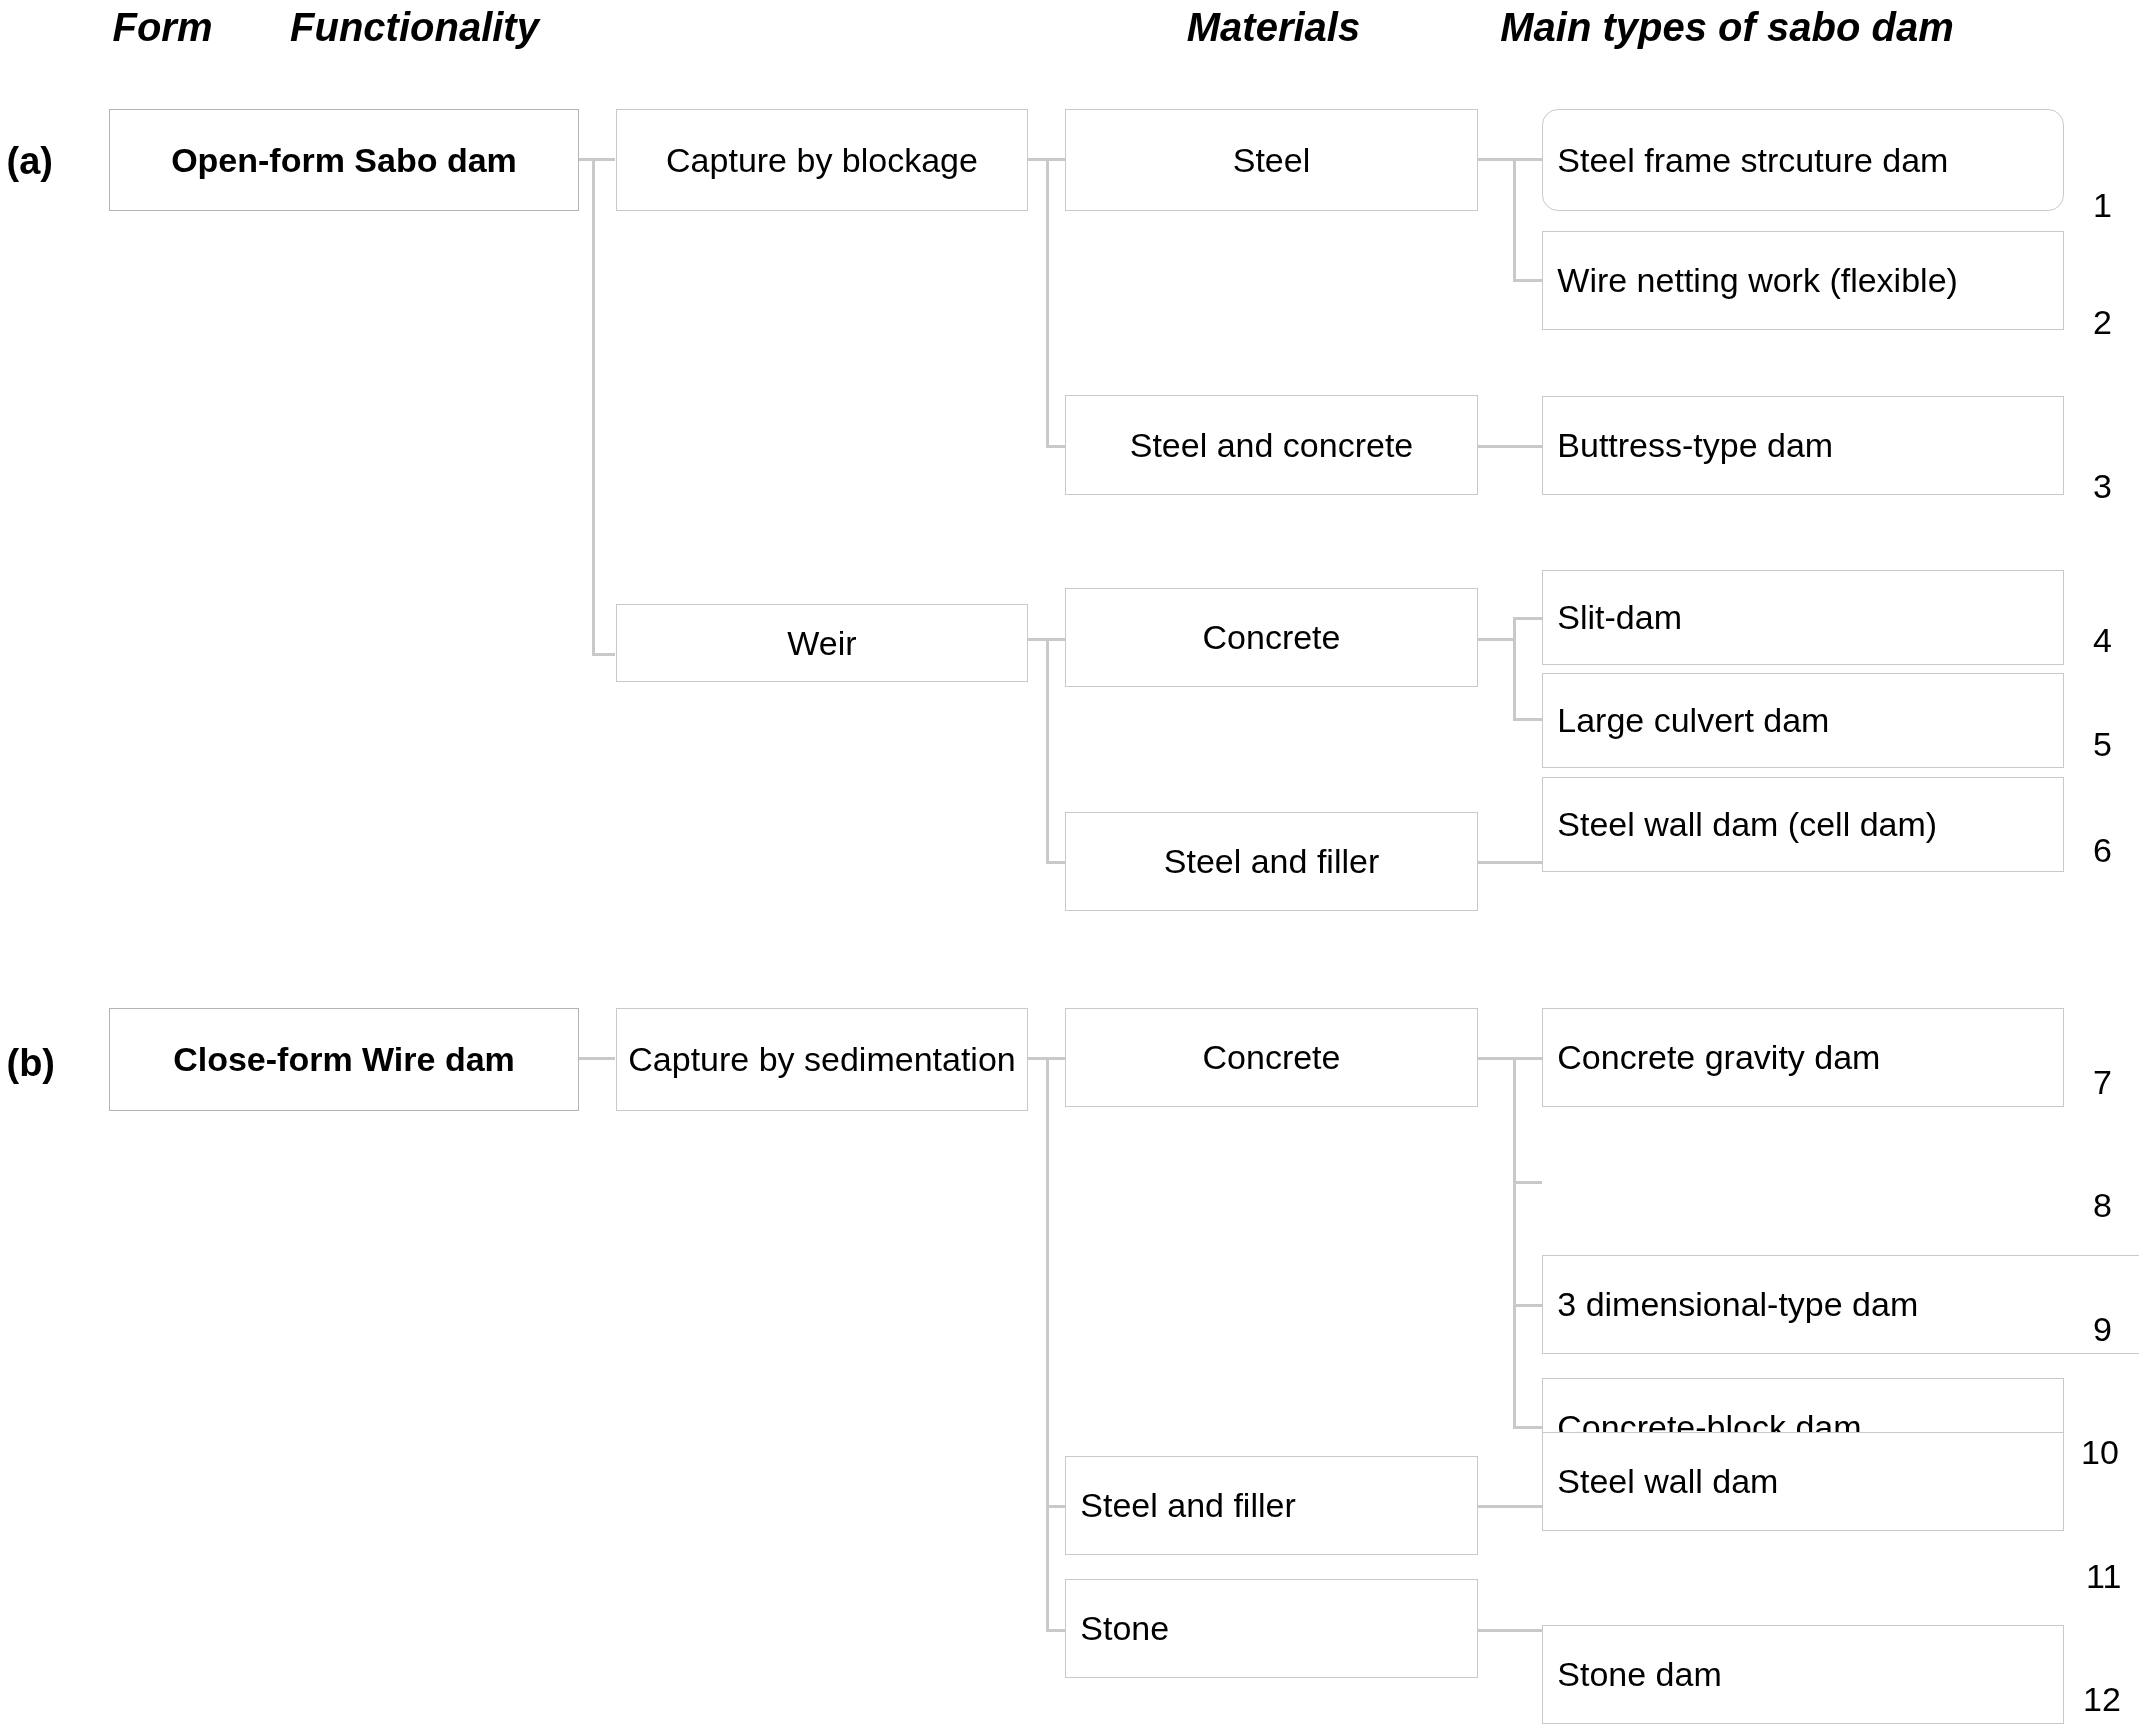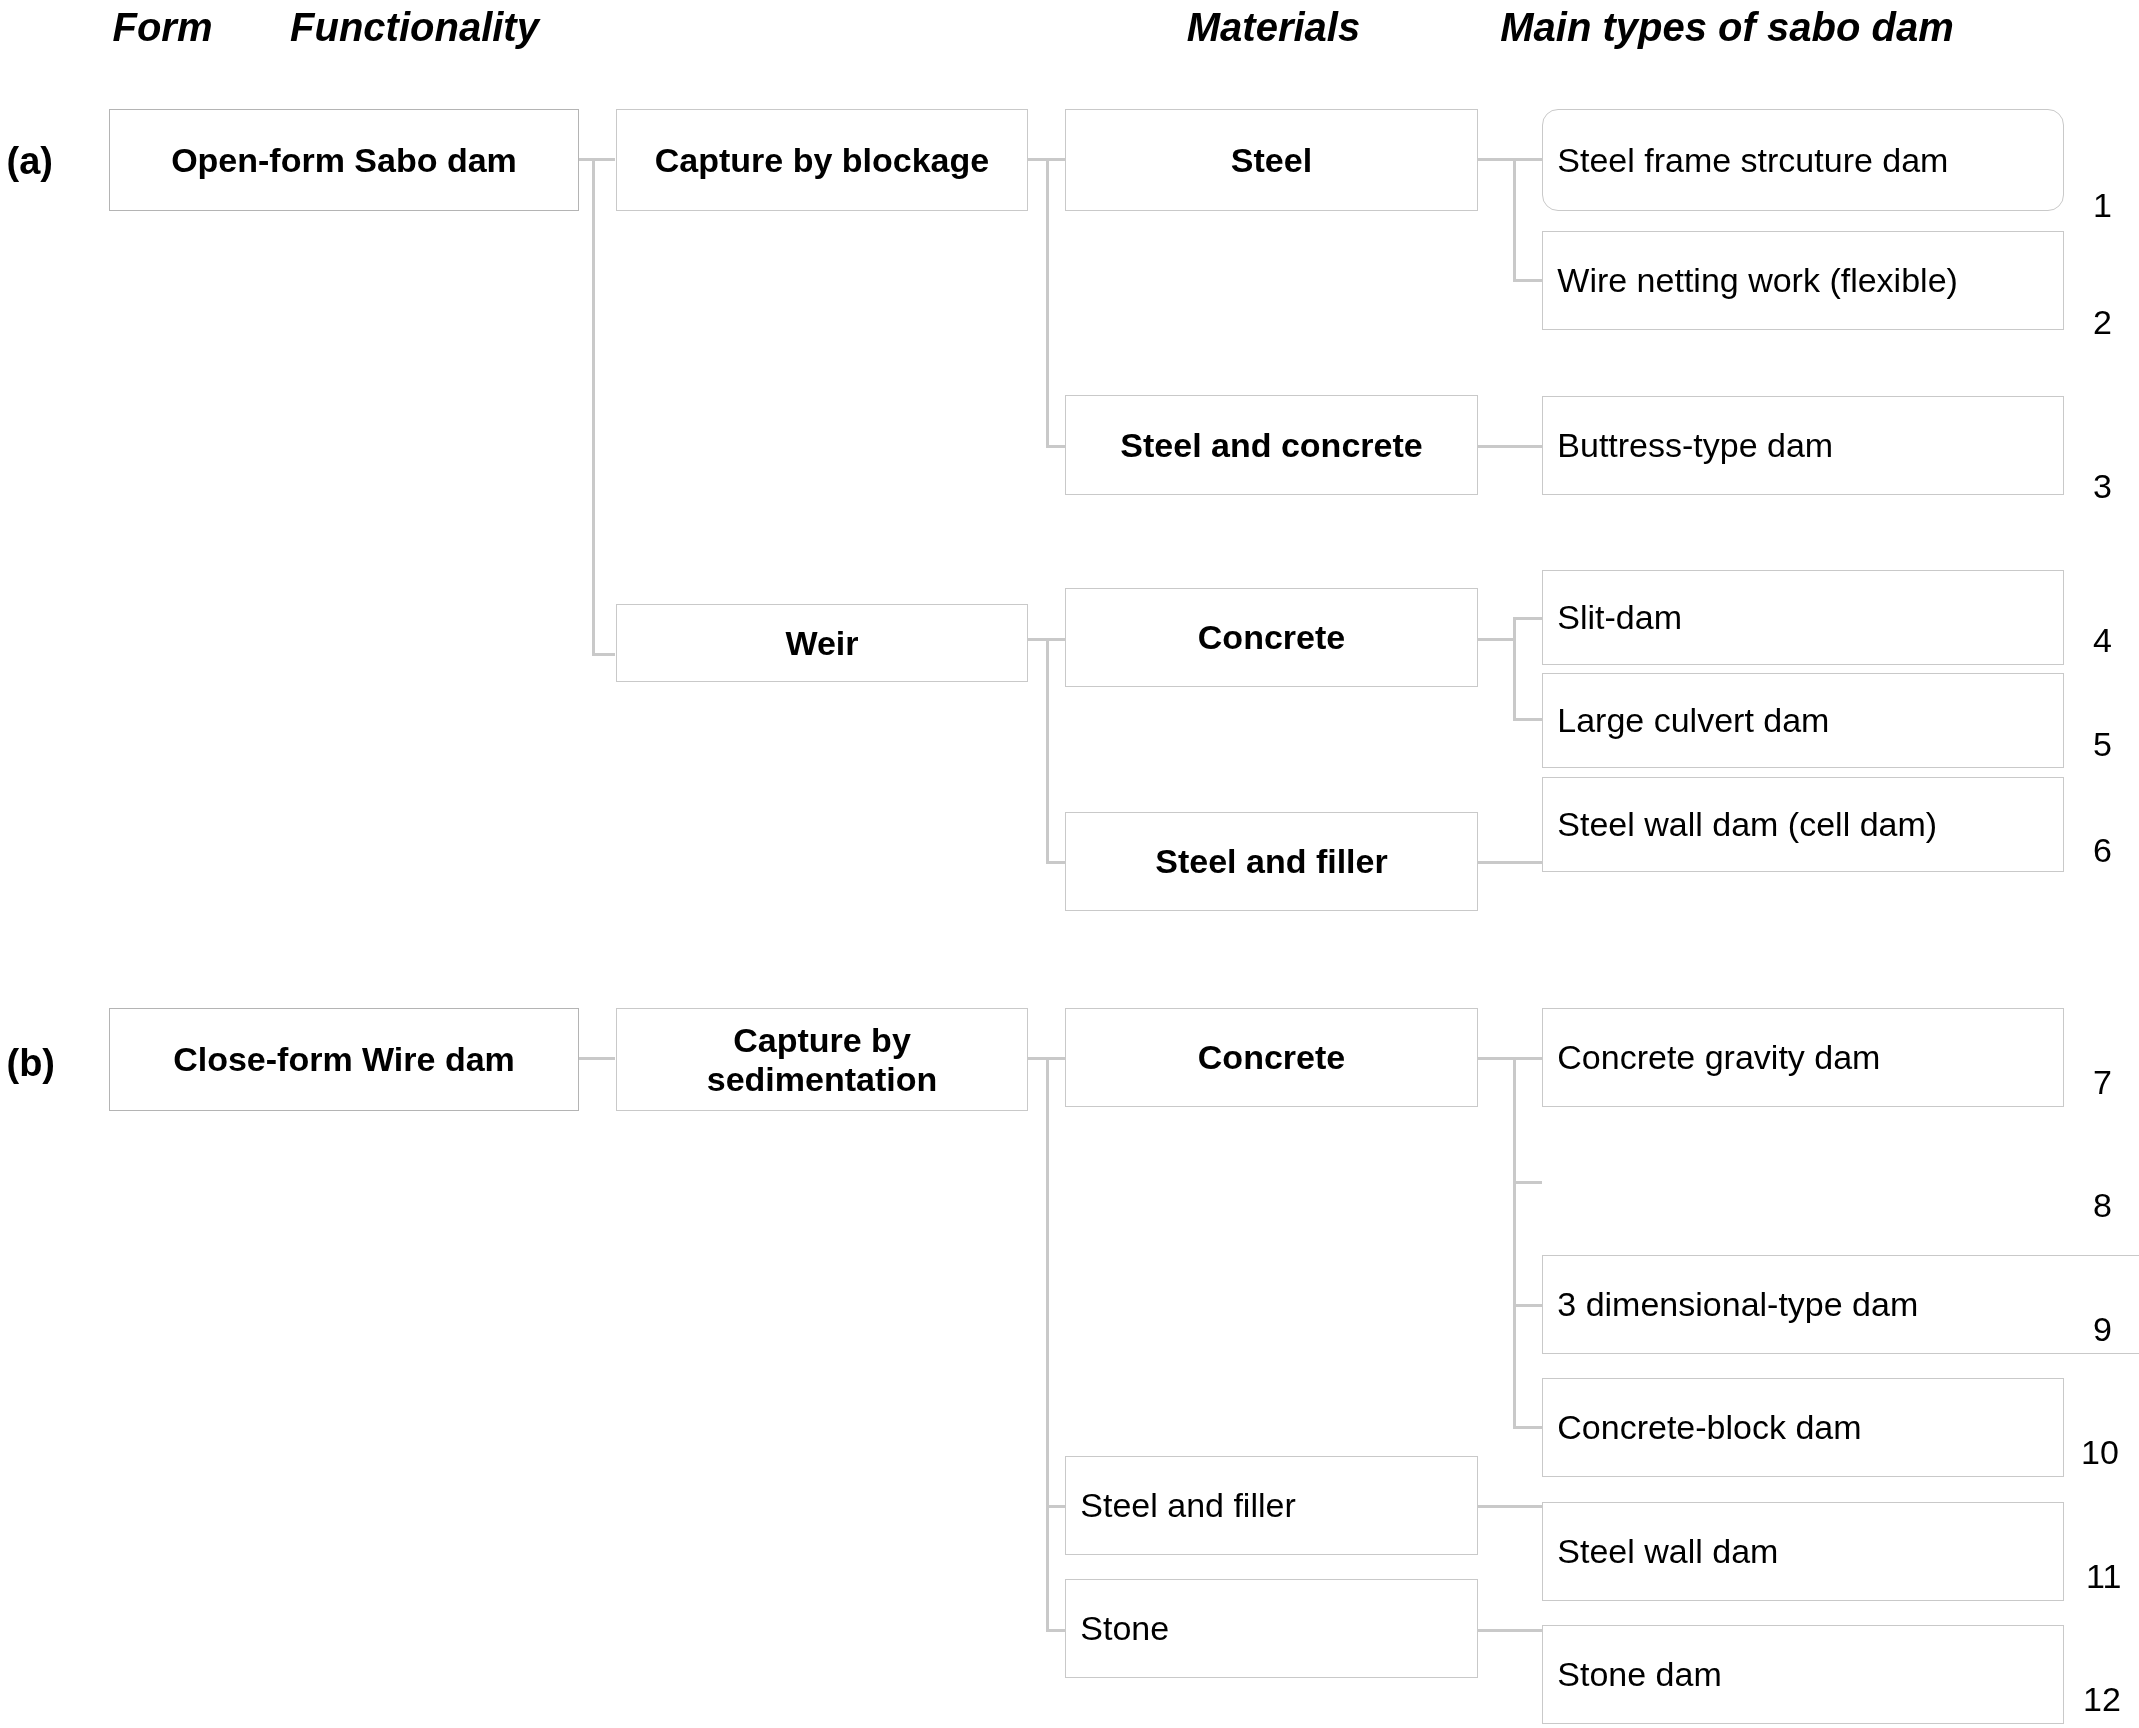--- a/index.html
+++ b/index.html
@@ -50,21 +50,20 @@
     padding-left: 14.3px;
     padding-right: 9px;
     font-size: 34px;
     line-height: 1.12;
     color: #000000;
   }
   .node.center {
     justify-content: center;
     text-align: center;
     padding-left: 9px;
-    font-weight: bold;
   }
   .node.bold {
     font-weight: bold;
     border-color: #b4b4b4;
   }
   .node .txt { display: block; }
 
   
   .ln {
     position: absolute;
@@ -229,21 +228,21 @@
   <div class="node" style="left:1542px; top:1255px; width:600px; height:99px;">
     <span class="txt">3 dimensional-type dam</span>
   </div>
   <div class="idx" style="left:2093px; top:1312px;">9</div>
 
   <div class="node" style="left:1542px; top:1378px; width:522px; height:99px;">
     <span class="txt">Concrete-block dam</span>
   </div>
   <div class="idx" style="left:2081px; top:1435px;">10</div>
 
-  <div class="node" style="left:1542px; top:1502px; width:522px; height:99px;">
+  <div class="node" style="left:1542px; top:1432px; width:522px; height:99px;">
     <span class="txt">Steel wall dam</span>
   </div>
   <div class="idx" style="left:2086px; top:1559px;">11</div>
 
   <div class="node" style="left:1542px; top:1625px; width:522px; height:99px;">
     <span class="txt">Stone dam</span>
   </div>
   <div class="idx" style="left:2083px; top:1682px;">12</div>
 
 </div>

